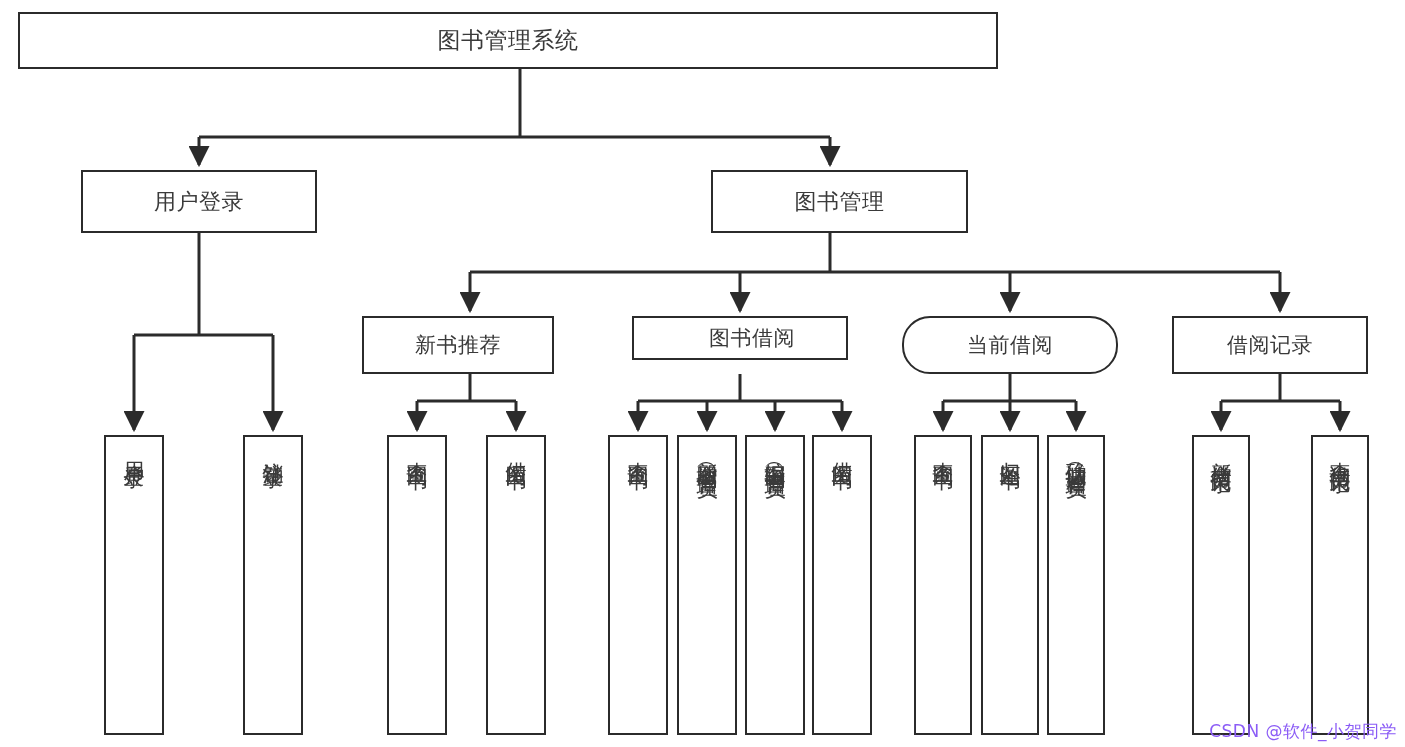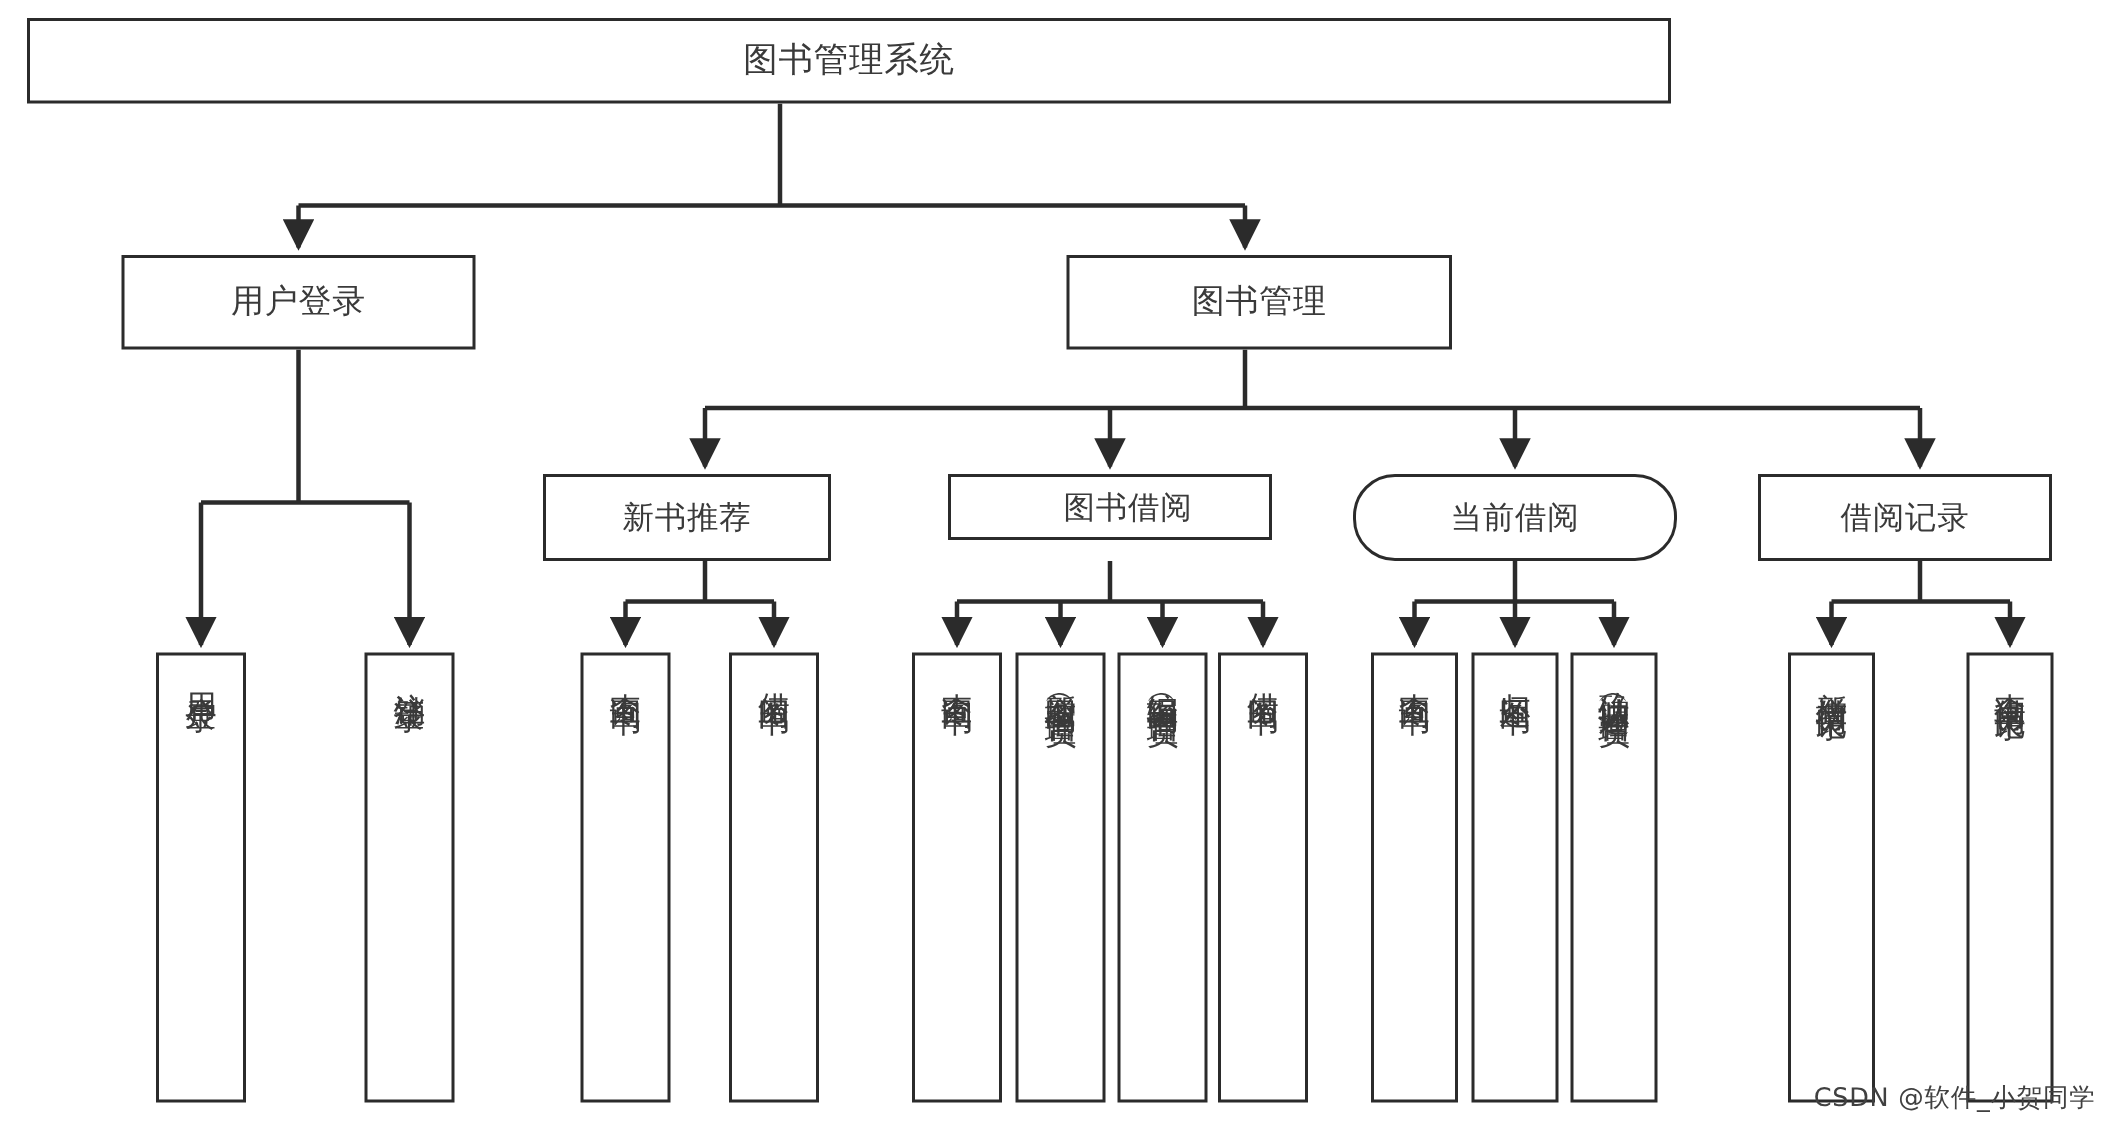--- a/index.html
+++ b/index.html
@@ -64,21 +64,21 @@
     white-space: normal;
     line-height: 1.05;
     letter-spacing: 2.5px;
     max-height: 290px;
   }
   #watermark {
     position: absolute;
     right: 8px;
     bottom: 4px;
     font-size: 17px;
-    color: #404040;
+    color: #8b5cf6;
     letter-spacing: 0.5px;
     white-space: nowrap;
     user-select: none;
   }
 </style>
 </head>
 <body>
 
 <div id="diagram-canvas">
 
@@ -126,21 +126,21 @@
       <path d="M 1010 401 L 1010 430" marker-end="url(#arrow)"></path>
       <path d="M 1076 401 L 1076 430" marker-end="url(#arrow)"></path>
 
       <path d="M 1280 374 L 1280 401"></path>
       <path d="M 1221 401 L 1340 401"></path>
       <path d="M 1221 401 L 1221 430" marker-end="url(#arrow)"></path>
       <path d="M 1340 401 L 1340 430" marker-end="url(#arrow)"></path>
     </g>
   </svg>
 
-  <div class="node root" style="left:18px; top:12px; width:1096px; height:57px;">
+  <div class="node root" style="left:18px; top:12px; width:980px; height:57px;">
     <span class="node-label">图书管理系统</span>
   </div>
 
   <div class="node level2" style="left:81px; top:170px; width:236px; height:63px;">
     <span class="node-label">用户登录</span>
   </div>
   <div class="node level2" style="left:711px; top:170px; width:257px; height:63px;">
     <span class="node-label">图书管理</span>
   </div>
 

